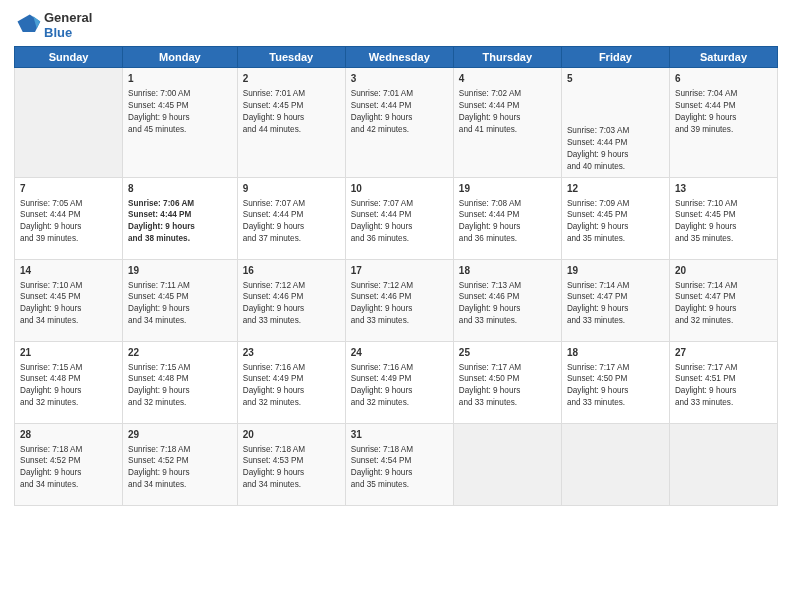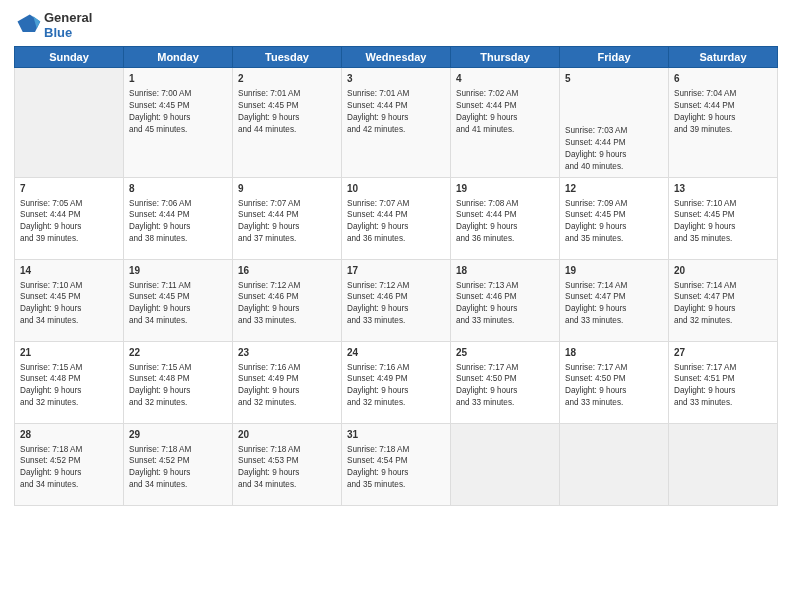--- a/index.html
+++ b/index.html
@@ -173,21 +173,21 @@
         <tr>
           <td>
             <span class="day-num">7</span>
             <div class="day-info" style="white-space: pre-line;">Sunrise: 7:05 AM
 Sunset: 4:44 PM
 Daylight: 9 hours
 and 39 minutes.</div>
           </td>
           <td>
             <span class="day-num">8</span>
-            <div class="day-info" style="white-space: pre-line;">Sunrise: 7:06 AM
+            <div class="day-info" style="white-space: pre-line; font-weight: bold;">Sunrise: 7:06 AM
 Sunset: 4:44 PM
 Daylight: 9 hours
 and 38 minutes.</div>
           </td>
           <td>
             <span class="day-num">9</span>
             <div class="day-info" style="white-space: pre-line;">Sunrise: 7:07 AM
 Sunset: 4:44 PM
 Daylight: 9 hours
 and 37 minutes.</div>

